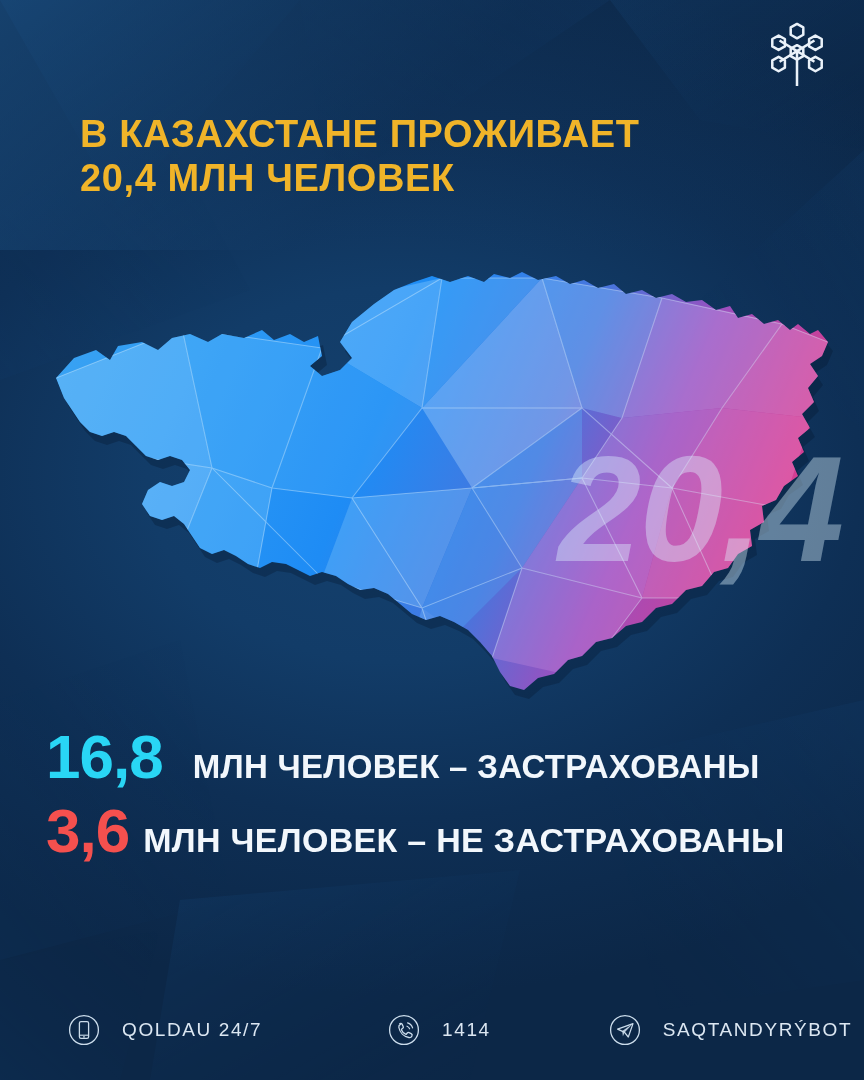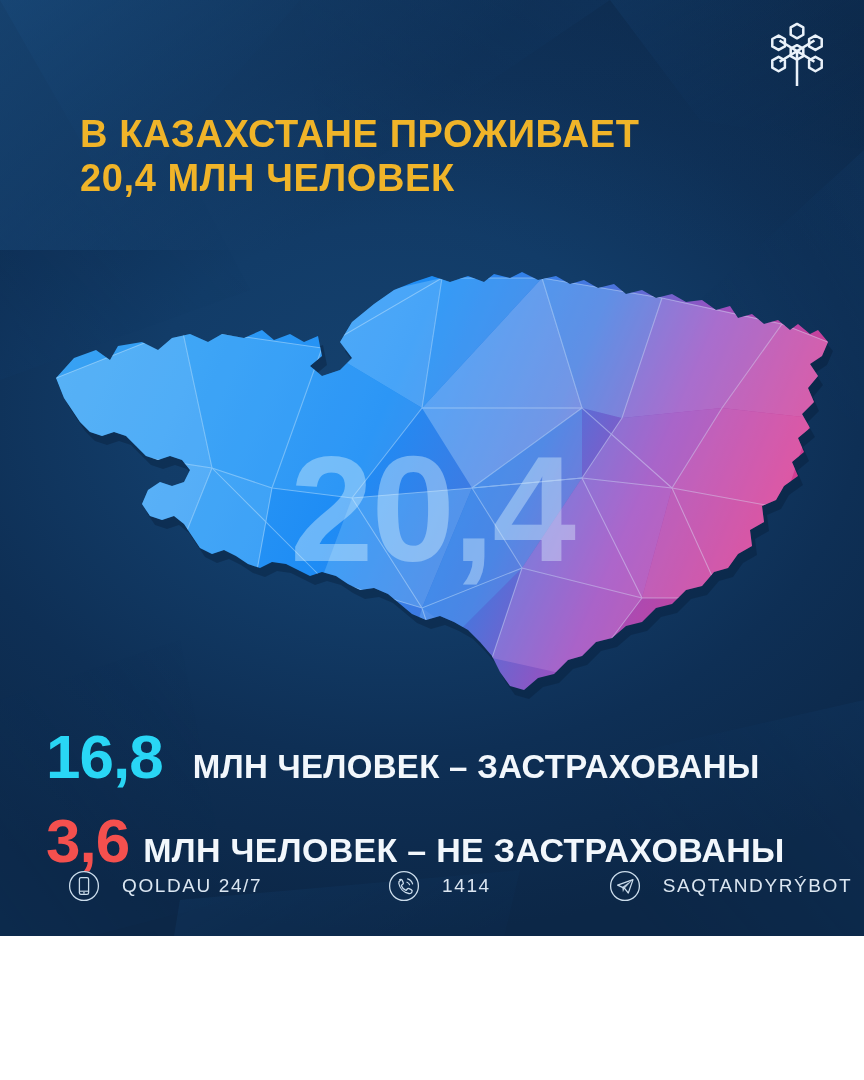--- a/index.html
+++ b/index.html
@@ -3,21 +3,21 @@
 <meta charset="utf-8">
 <style>
   * { margin:0; padding:0; box-sizing:border-box; }
   html, body {
     width:864px; height:1080px;
     font-family:"Liberation Sans", sans-serif;
     overflow:hidden;
   }
   #poster {
     position:relative;
-    width:864px; height:936px;
+    width:864px; height:1080px;
     background:
       radial-gradient(ellipse 700px 520px at 46% 44%, #15416e 0%, #123c68 36%, #0e2f55 66%, #0c2747 100%),
       linear-gradient(160deg, #13457a 0%, #103a68 28%, #0d2e55 62%, #0b2443 100%);
     overflow:hidden;
   }
   
   .bg-facets { position:absolute; inset:0; opacity:.5; }
   .hdr-wash {
     position:absolute; left:0; top:0; width:864px; height:250px;
     background:linear-gradient(135deg, rgba(30,86,140,.55) 0%, rgba(18,56,99,.22) 48%, rgba(12,40,72,0) 100%);
@@ -35,32 +35,33 @@
     letter-spacing:.6px; line-height:1.16;
     text-transform:uppercase;
   }
   .headline .l2 { display:block; }
 
   
   .map-wrap { position:absolute; left:22px; top:238px; width:820px; height:470px; }
   .map-wrap svg { display:block; width:100%; height:100%; }
   .big-number {
     position:absolute; left:0; top:196px; width:820px;
-    text-align:center;
+    text-align:right;
     font-size:150px; font-weight:bold;
     letter-spacing:-2px;
     color:rgba(222,245,255,.40);
     line-height:1;
     pointer-events:none;
+    font-style:italic;
   }
 
   
   .stats { position:absolute; left:46px; top:726px; width:800px; }
   .stat-row { display:flex; align-items:baseline; white-space:nowrap; }
-  .stat-row + .stat-row { margin-top:22px; }
+  .stat-row + .stat-row { margin-top:12px; }
   .stat-num { font-size:62px; font-weight:bold; letter-spacing:-1px; line-height:1; }
   .stat-num.cyan { color:#29D6F5; }
   .stat-num.red  { color:#F4504E; }
   .stat-text {
     color:#F2F7FC; font-size:33px; font-weight:bold;
     letter-spacing:.3px; margin-left:30px; text-transform:uppercase;
   }
   .stat-row.second .stat-text { font-size:34px; margin-left:14px; }
 
   

